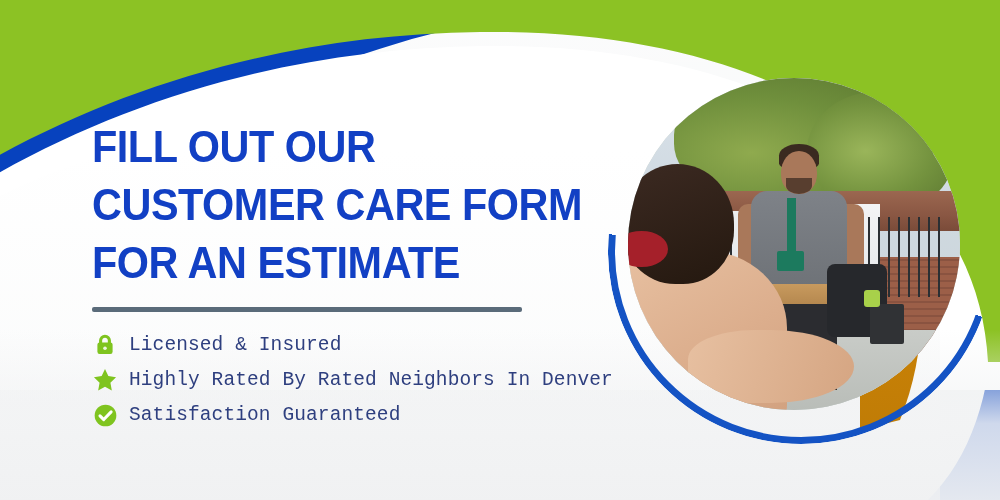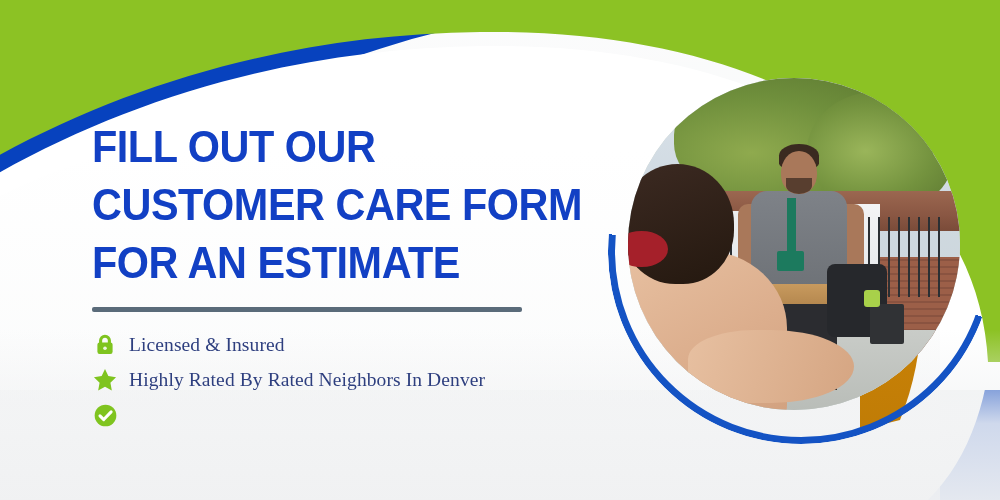--- a/index.html
+++ b/index.html
@@ -278,21 +278,21 @@
   }
   .feature:last-child { margin-bottom: 0; }
   .feature-icon {
     flex: 0 0 auto;
     width: 26px; height: 26px;
     display: flex; align-items: center; justify-content: center;
   }
   .feature-icon svg { display: block; }
   .feature-label {
     color: #2E3F7F;
-    font-family: Liberation Serif, serif;
+    font-family: Liberation Mono, monospace;
     font-size: 19.5px;
     font-weight: 500;
     letter-spacing: .1px;
     white-space: nowrap;
   }
 </style>
 </head>
 <body>
 
 <div class="banner">
@@ -379,17 +379,18 @@
         <span class="feature-label">Highly Rated By Rated Neighbors In Denver</span>
       </li>
 
       <li class="feature">
         <span class="feature-icon">
           <svg width="25" height="25" viewBox="0 0 24 24" aria-hidden="true">
             <circle cx="12" cy="12" r="10.4" fill="#7FC41F"></circle>
             <path d="M6.7 12.3l3.6 3.6 7.1-7.4" fill="none" stroke="#ffffff" stroke-width="2.9" stroke-linecap="round" stroke-linejoin="round"></path>
           </svg>
         </span>
+        <span class="feature-label">Satisfaction Guaranteed</span>
       </li>
     </ul>
   </div>
 
 </div>
 
 </body></html>

